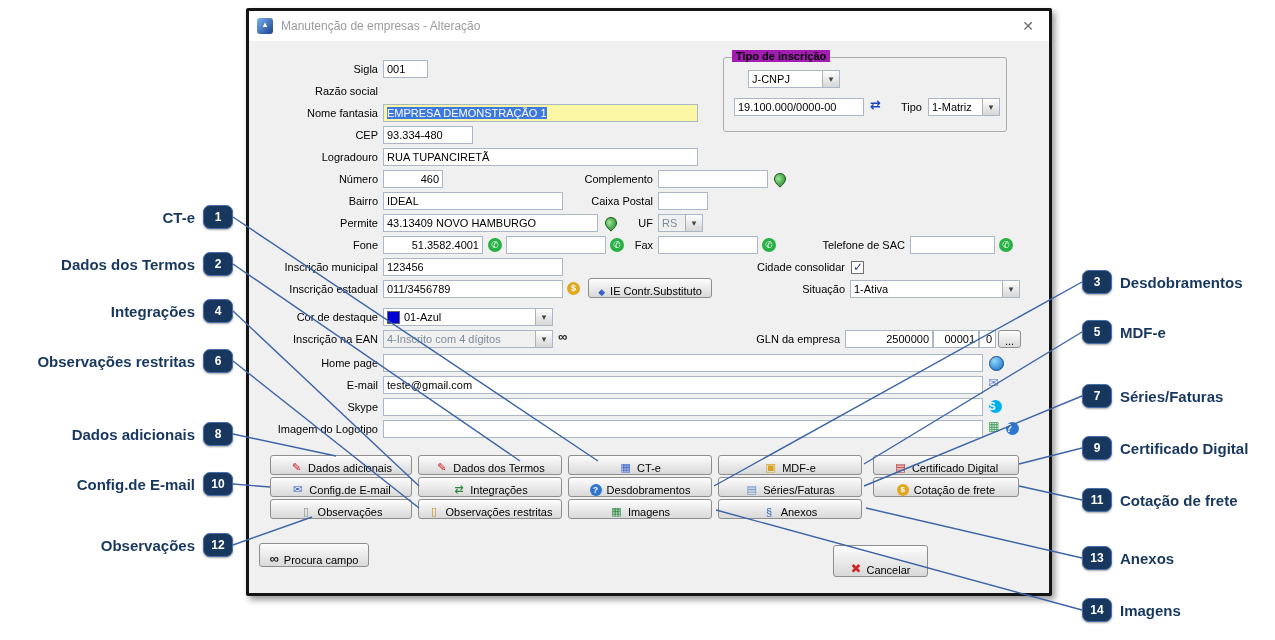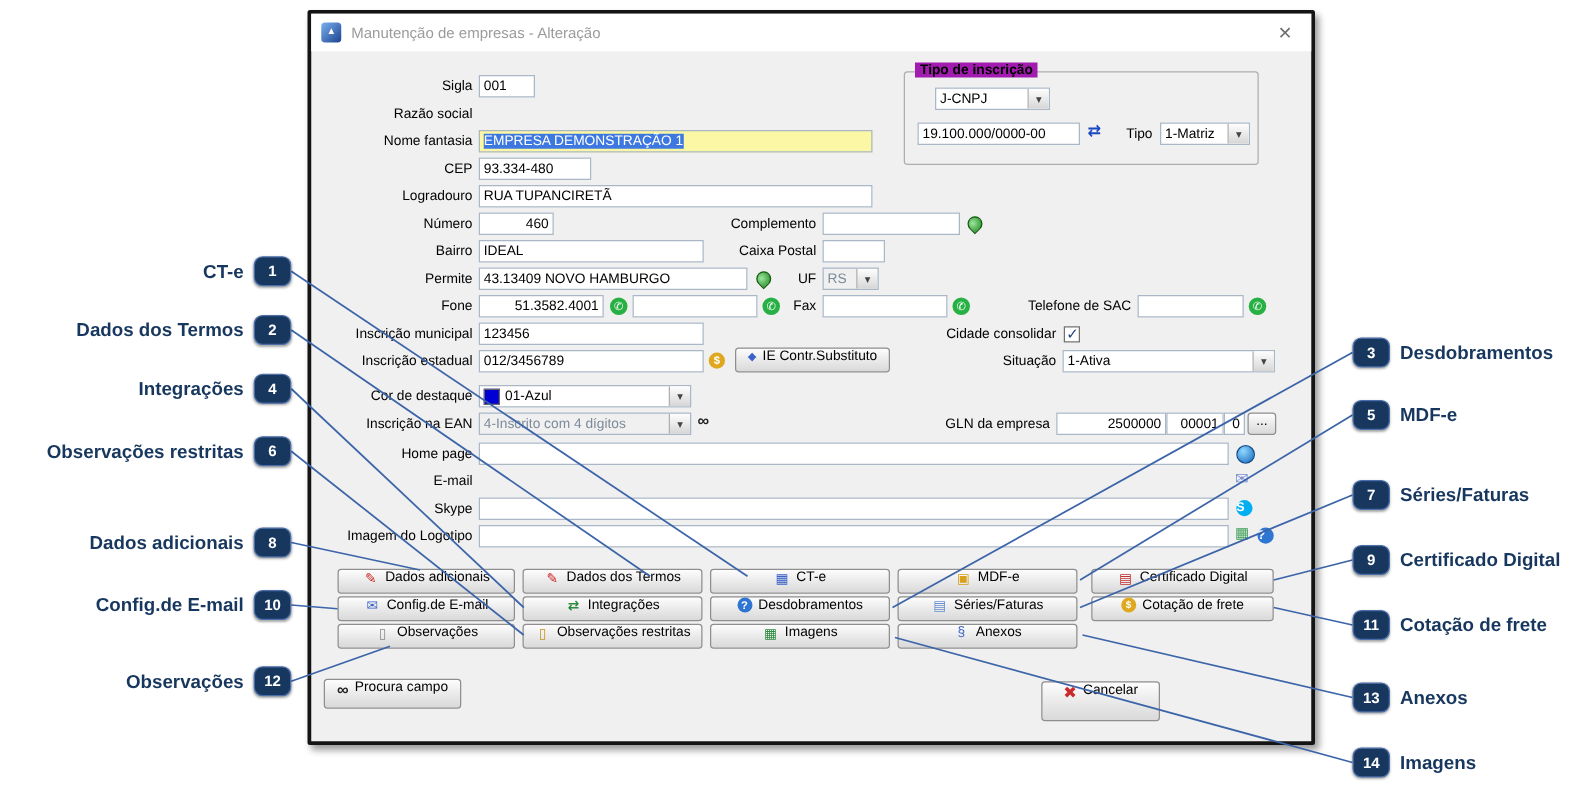--- a/index.html
+++ b/index.html
@@ -26,21 +26,21 @@
   .sel .dd::before{content:"▾";font-size:9px;}
   .sel.disabled{background:#f0f0f0;}
   .sel.disabled .txt{color:#7c8b9b;}
   .chk{position:absolute;width:13px;height:13px;background:#fff;border:1px solid #707070;box-sizing:border-box;}
   .chk::before{content:"✓";position:absolute;left:1px;top:-2px;font-size:12px;color:#23407f;font-weight:bold;}
   .groupbox{position:absolute;border:1px solid #adadad;border-radius:3px;}
   .groupbox .legend{position:absolute;top:-8px;left:8px;background:#a21caf;padding:0 4px;font-weight:bold;white-space:nowrap;}
 
   
   .navbtn,.btn{position:absolute;box-sizing:border-box;border:1px solid #8e8e8e;border-radius:3px;
-       background:linear-gradient(#fdfdfd,#ececec 45%,#d9d9d9);display:flex;align-items:flex-start;justify-content:center;gap:5px;white-space:nowrap;}
+       background:linear-gradient(#fdfdfd,#ececec 45%,#d9d9d9);display:flex;align-items:flex-end;justify-content:center;gap:5px;white-space:nowrap;}
   .navbtn{height:20px;}
   .btn-col{display:flex;flex-direction:column;line-height:12px;align-items:center;}
 
   
   .ig{display:inline-block;text-align:center;}
   .icab{position:absolute;}
   .ic-wa{width:14px;height:14px;border-radius:50%;background:#27b043;color:#fff;font-size:9px;line-height:14px;text-align:center;}
   .ic-wa::before{content:"✆";}
   .ic-pin{width:10px;height:10px;background:radial-gradient(circle at 40% 35%,#9fe59f,#1d8a1d);border-radius:50% 50% 50% 0;transform:rotate(-45deg);border:1px solid #0e5c0e;}
   .ic-binoc::before{content:"∞";font-weight:bold;color:#222;font-size:13px;}
@@ -139,21 +139,21 @@
     <span class="lbl" style="left:545px;top:225px;width:111px">Telefone de SAC</span>
     <div class="inp" style="left:661px;top:225px;width:85px"></div>
     <span class="icab ic-wa" style="left:750px;top:227px"></span>
 
     <span class="lbl" style="left:0;top:247px;width:129px">Inscrição municipal</span>
     <div class="inp" style="left:134px;top:247px;width:180px">123456</div>
     <span class="lbl" style="left:480px;top:247px;width:116px">Cidade consolidar</span>
     <span class="chk" style="left:602px;top:250px"></span>
 
     <span class="lbl" style="left:0;top:269px;width:129px">Inscrição estadual</span>
-    <div class="inp" style="left:134px;top:269px;width:180px">012/3456789</div>
+    <div class="inp" style="left:134px;top:269px;width:180px">011/3456789</div>
     <span class="icab ig ic-dollar" style="left:318px;top:271px"></span>
     <div class="navbtn" style="left:339px;top:267px;width:124px">
       <span class="ig ic-diamond"></span>
       <span>IE Contr.Substituto</span>
     </div>
     <span class="lbl" style="left:520px;top:269px;width:76px">Situação</span>
     <div class="sel" style="left:601px;top:269px;width:170px">
       <span class="txt">1-Ativa</span>
       <span class="dd"></span>
     </div>
@@ -175,20 +175,21 @@
     <div class="inp right" style="left:596px;top:319px;width:88px">2500000</div>
     <div class="inp right" style="left:684px;top:319px;width:46px">00001</div>
     <div class="inp right" style="left:730px;top:319px;width:17px">0</div>
     <div class="navbtn" style="left:749px;top:319px;width:23px;height:18px">...</div>
 
     <span class="lbl" style="left:0;top:343px;width:129px">Home page</span>
     <div class="inp" style="left:134px;top:343px;width:600px"></div>
     <span class="icab ic-globe" style="left:740px;top:345px"></span>
 
     <span class="lbl" style="left:0;top:365px;width:129px">E-mail</span>
+    <div class="inp" style="left:134px;top:365px;width:600px">teste@gmail.com</div>
     <span class="icab ig ic-mail" style="left:739px;top:364px"></span>
 
     <span class="lbl" style="left:0;top:387px;width:129px">Skype</span>
     <div class="inp" style="left:134px;top:387px;width:600px"></div>
     <span class="icab ic-skype" style="left:740px;top:389px"></span>
 
     <span class="lbl" style="left:0;top:409px;width:129px">Imagem do Logotipo</span>
     <div class="inp" style="left:134px;top:409px;width:600px"></div>
     <span class="icab ig ic-img" style="left:739px;top:408px"></span>
     <span class="icab ic-help" style="left:757px;top:411px"></span>

